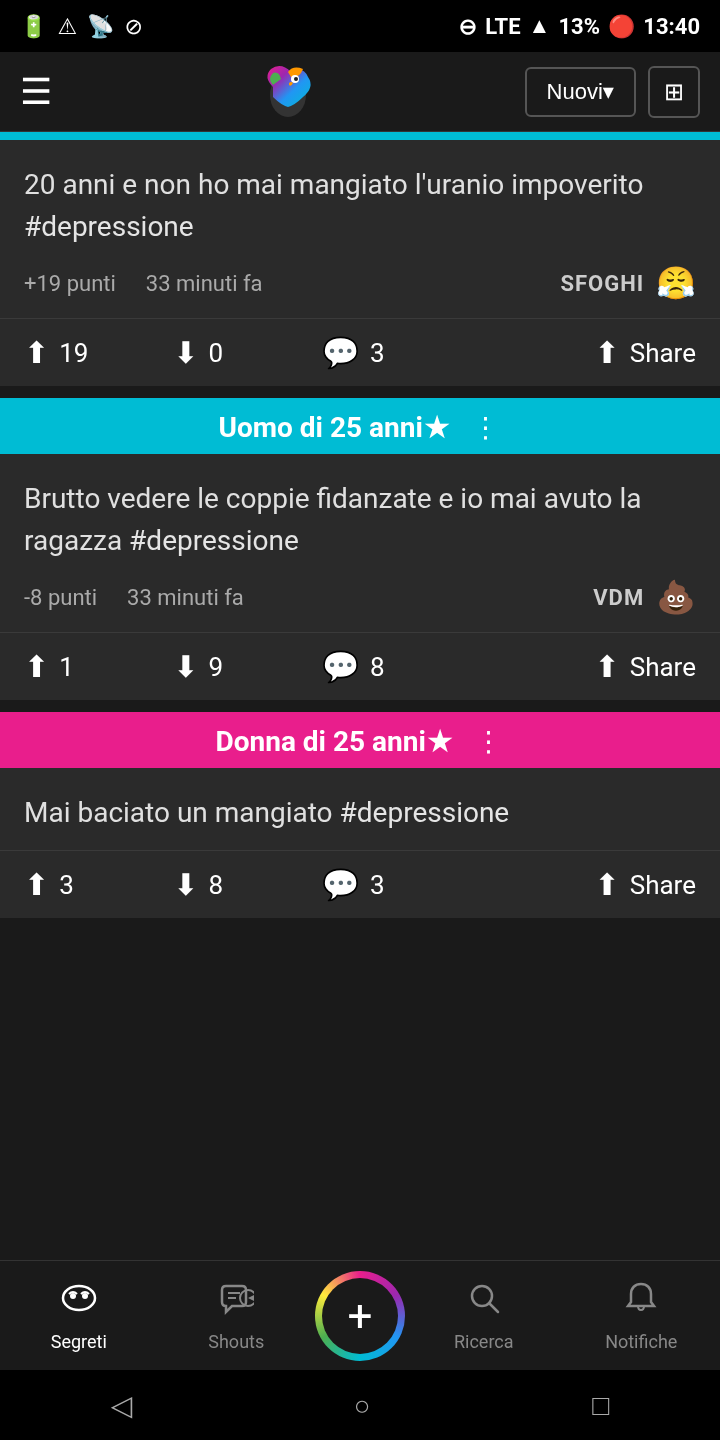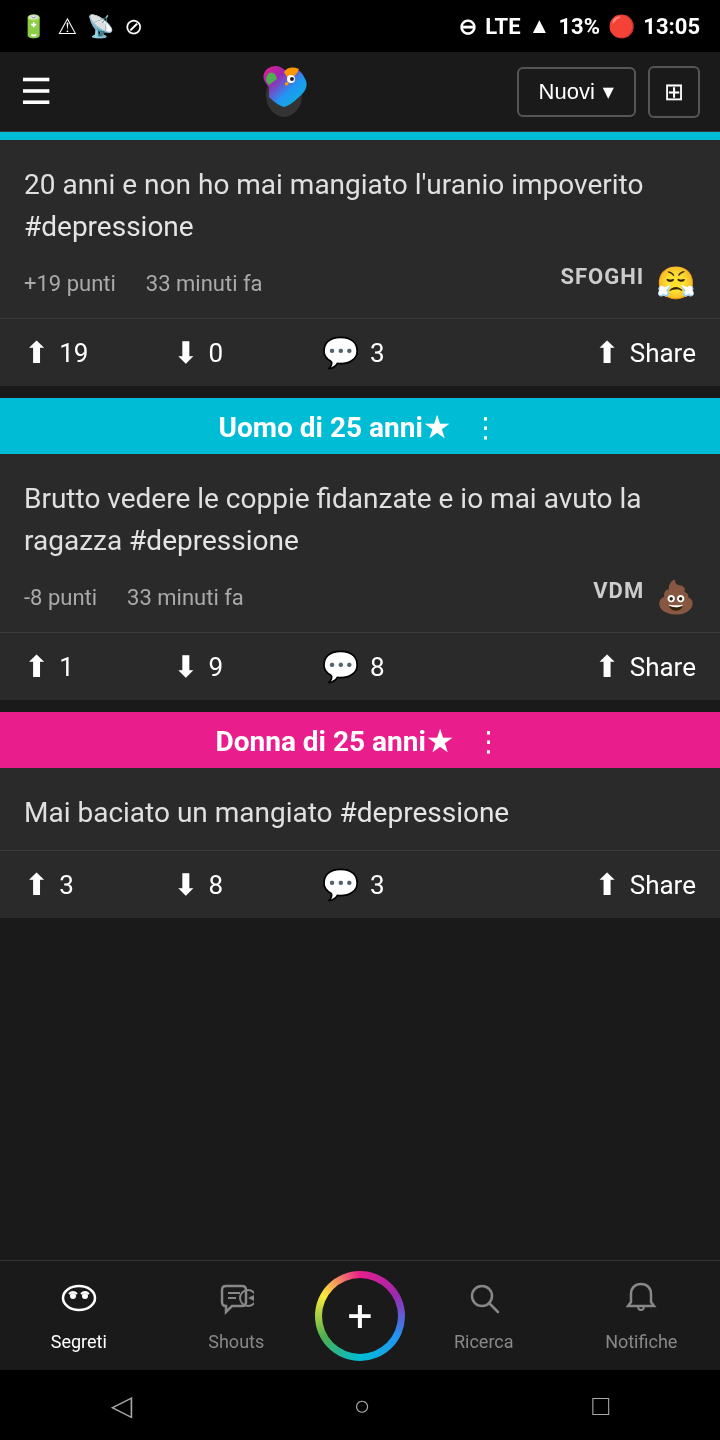--- a/index.html
+++ b/index.html
@@ -49,21 +49,20 @@
     .nav-right { display: flex; align-items: center; gap: 12px; }
     .nuovi-btn {
       background: #1a1a1a;
       color: #fff;
       border: 2px solid #555;
       border-radius: 6px;
       padding: 10px 20px;
       font-size: 22px;
       display: flex;
       align-items: center;
-      gap: 8px;
       cursor: pointer;
     }
     .filter-btn {
       background: #1a1a1a;
       color: #fff;
       border: 2px solid #555;
       border-radius: 6px;
       padding: 10px 14px;
       font-size: 24px;
       cursor: pointer;
@@ -107,21 +106,21 @@
     .post-meta {
       display: flex;
       align-items: center;
       justify-content: space-between;
       margin-top: 16px;
       font-size: 22px;
       color: #aaa;
       gap: 24px;
     }
     .post-meta-left { display: flex; gap: 30px; }
-    .post-meta-right { display: flex; align-items: flex-start; gap: 12px; }
+    .post-meta-right { display: flex; align-items: center; gap: 12px; }
     .category-label { font-size: 22px; color: #ccc; letter-spacing: 1px; font-weight: bold; }
     .category-emoji { font-size: 32px; }
 
     .post-actions {
       display: flex;
       align-items: center;
       padding: 16px 24px;
       border-top: 1px solid #3a3a3a;
       gap: 0;
     }
@@ -220,21 +219,21 @@
     <span>⚠</span>
     <span>📡</span>
     <span>⊘</span>
   </div>
   <div class="status-right">
     <span>⊖</span>
     <span>LTE</span>
     <span>▲</span>
     <span>13%</span>
     <span>🔴</span>
-    <span>13:05</span>
+    <span>13:40</span>
   </div>
 </div>
 
 <div class="top-nav">
   <div class="nav-left">
     <span class="hamburger-icon">☰</span>
   </div>
 
   <div class="nav-logo">
     <svg viewBox="0 0 70 70" xmlns="http://www.w3.org/2000/svg">

